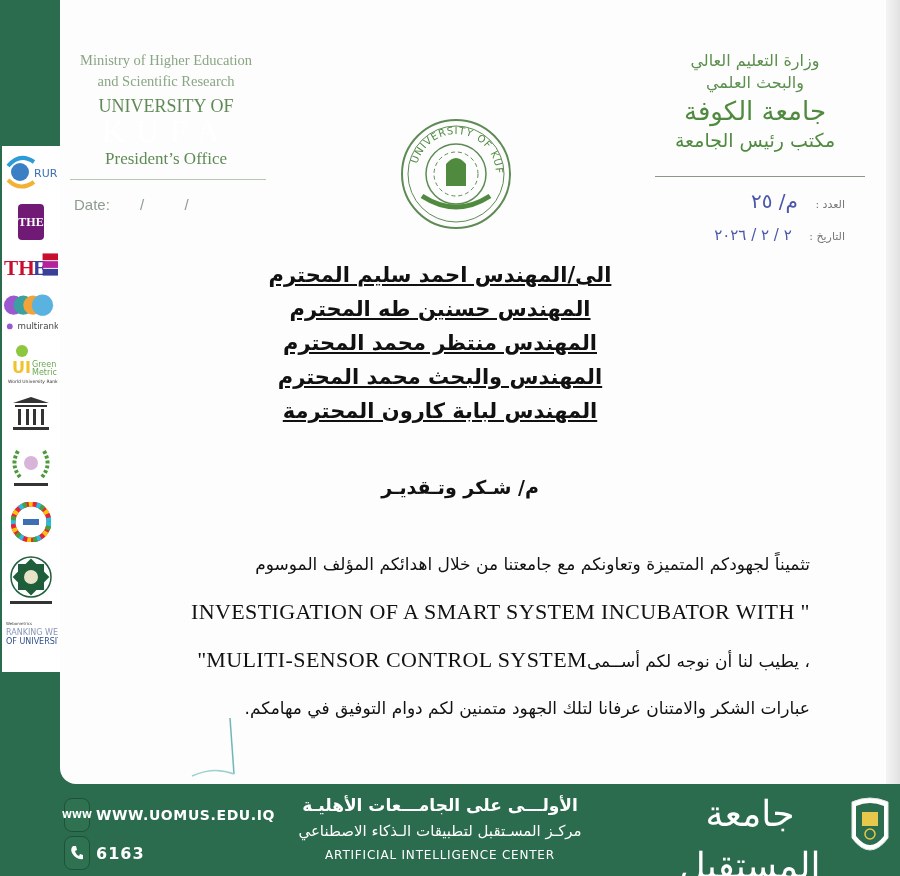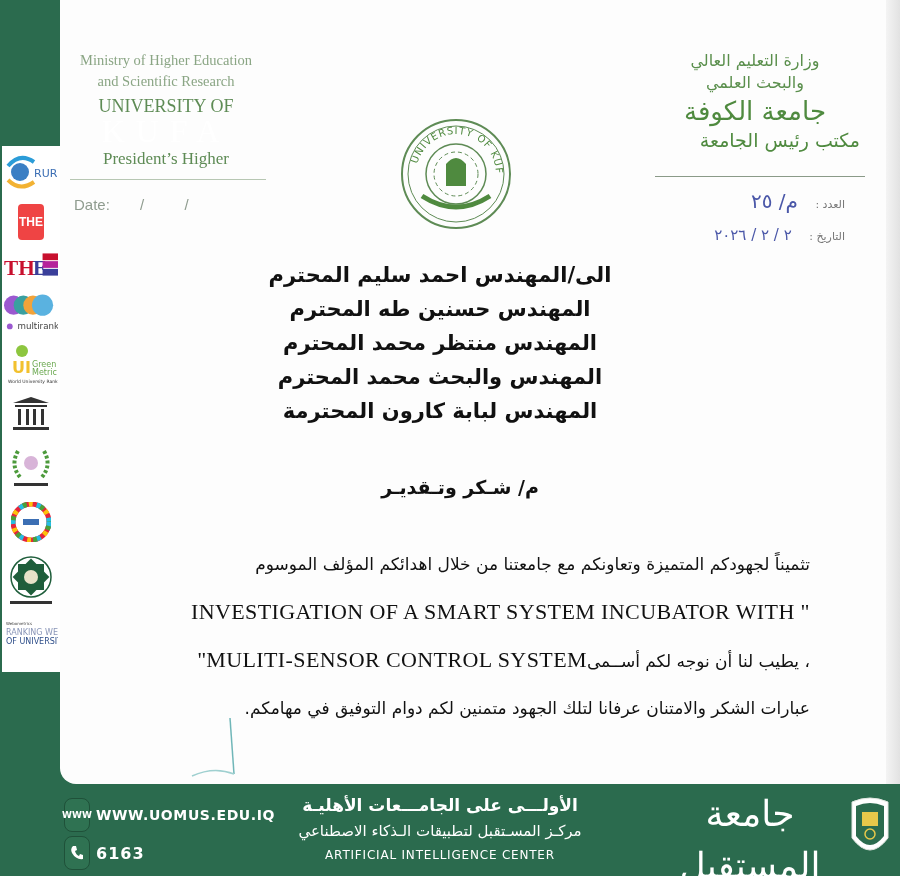--- a/index.html
+++ b/index.html
@@ -32,32 +32,32 @@
   .hdr-left .l4 { font-size: 17px; line-height: 22px; color: #5e8b55; margin-top: 2px; }
   .hdr-rule-l { position: absolute; left: 70px; top: 179px; width: 196px; height: 1px; background: #b7c7b3; }
 
   .ref-block { position: absolute; left: 74px; top: 189px; color: #8f9c8f; font-family: "Liberation Sans", sans-serif; font-size: 15px; line-height: 32px; }
   .ref-block .slash { display: inline-block; margin-left: 26px; color: #8f9c8f; }
 
   
   .hdr-right { position: absolute; left: 650px; top: 50px; width: 210px; text-align: center; direction: rtl; color: #4f8a3f; font-family: "DejaVu Sans", sans-serif; }
   .hdr-right .a1 { font-size: 16px; line-height: 22px; color: #5a8f4c; }
   .hdr-right .a2 { font-size: 26px; line-height: 34px; color: #4f8a3f; font-weight: normal; }
-  .hdr-right .a3 { font-size: 19px; line-height: 24px; color: #4f8a3f; text-align: right; }
+  .hdr-right .a3 { font-size: 19px; line-height: 24px; color: #4f8a3f; }
   .hdr-rule-r { position: absolute; left: 655px; top: 176px; width: 210px; height: 1px; background: #8a9a88; }
 
   .num-block { position: absolute; left: 640px; top: 186px; width: 205px; direction: rtl; font-size: 11px; color: #777; line-height: 30px; }
   .num-block .hand { font-family: "DejaVu Sans", sans-serif; color: #4a57a8; font-size: 20px; margin-right: 14px; }
   .num-block .hand.small { font-size: 15px; }
 
   
   .seal { position: absolute; left: 400px; top: 118px; width: 112px; height: 112px; }
 
   
-  .recipients { position: absolute; left: 250px; top: 258px; width: 380px; direction: rtl; text-align: center; font-family: "DejaVu Sans", sans-serif; font-weight: bold; font-size: 21px; line-height: 34px; color: #111; }
+  .recipients { position: absolute; left: 250px; top: 258px; width: 380px; direction: rtl; text-align: center; font-family: "DejaVu Sans", sans-serif; font-weight: bold; font-size: 21px; line-height: 34px; color: #111; text-decoration: underline; }
 
   .subject { position: absolute; left: 340px; top: 476px; width: 240px; direction: rtl; text-align: center; font-weight: bold; font-size: 19px; color: #111; font-family: "DejaVu Sans", sans-serif; }
 
   
   .body-p { position: absolute; left: 95px; top: 540px; width: 715px; color: #111; }
   .body-p .line { height: 48px; line-height: 48px; white-space: nowrap; }
   .body-p .ar { direction: rtl; text-align: right; font-family: "DejaVu Sans", sans-serif; font-size: 17px; }
   .body-p .en { font-family: "Liberation Serif", serif; font-size: 22px; letter-spacing: 0.4px; text-align: right; }
   .body-p .mix { direction: rtl; text-align: right; font-size: 17px; }
   .body-p .mix .en-inline { font-family: "Liberation Serif", serif; font-size: 22px; letter-spacing: 0.4px; }
@@ -93,21 +93,21 @@
 <div class="rank-strip">
   <div class="rank-logo" style="height:44px">
     <svg width="54" height="40" viewBox="0 0 54 40">
       <circle cx="16" cy="20" r="9" fill="#3b7fc4"></circle>
       <path d="M4 14 Q16 0 30 10" stroke="#2b9cd8" stroke-width="4" fill="none"></path>
       <path d="M4 28 Q16 40 30 30" stroke="#f2b233" stroke-width="4" fill="none"></path>
       <text x="30" y="25" font-size="11" fill="#3d6fb4" font-family="DejaVu Sans, sans-serif">RUR</text>
     </svg>
   </div>
   <div class="rank-logo" style="height:40px">
-    <div style="width:26px;height:36px;background:#ef4444;border-radius:4px;color:#fff;font-weight:bold;font-size:12px;display:flex;align-items:center;justify-content:center;font-family:Liberation Sans, sans-serif;">THE</div>
+    <div style="width:26px;height:36px;background:#701a75;border-radius:4px;color:#fff;font-weight:bold;font-size:12px;display:flex;align-items:center;justify-content:center;font-family:Liberation Serif, serif;">THE</div>
   </div>
   <div class="rank-logo" style="height:30px">
     <svg width="56" height="28" viewBox="0 0 56 28">
       <text x="0" y="24" font-size="22" font-weight="bold" fill="#c8102e" font-family="Liberation Serif, serif">TH</text>
       <text x="30" y="24" font-size="22" font-weight="bold" fill="#3a3f9a" font-family="Liberation Serif, serif">E</text>
       <rect x="40" y="2" width="16" height="7" fill="#c8102e"></rect>
       <rect x="40" y="10" width="16" height="7" fill="#b5239b"></rect>
       <rect x="40" y="18" width="16" height="7" fill="#3a3f9a"></rect>
     </svg>
   </div>
@@ -175,21 +175,21 @@
       <text x="2" y="25" font-size="8" fill="#2f4f8a" font-family="DejaVu Sans, sans-serif">OF UNIVERSITIES</text>
     </svg>
   </div>
 </div>
 
 <div class="hdr-left">
   <div class="l1">Ministry of Higher Education</div>
   <div class="l1">and Scientific Research</div>
   <div class="l2">UNIVERSITY OF</div>
   <div class="l3">KUFA</div>
-  <div class="l4">President’s Higher</div>
+  <div class="l4">President’s Office</div>
 </div>
 <div class="hdr-rule-l"></div>
 
 <div class="ref-block">
   <div>
     <span>Date:</span>
     <span class="slash">/</span>
     <span class="slash" style="margin-left:36px">/</span>
   </div>
 </div>

